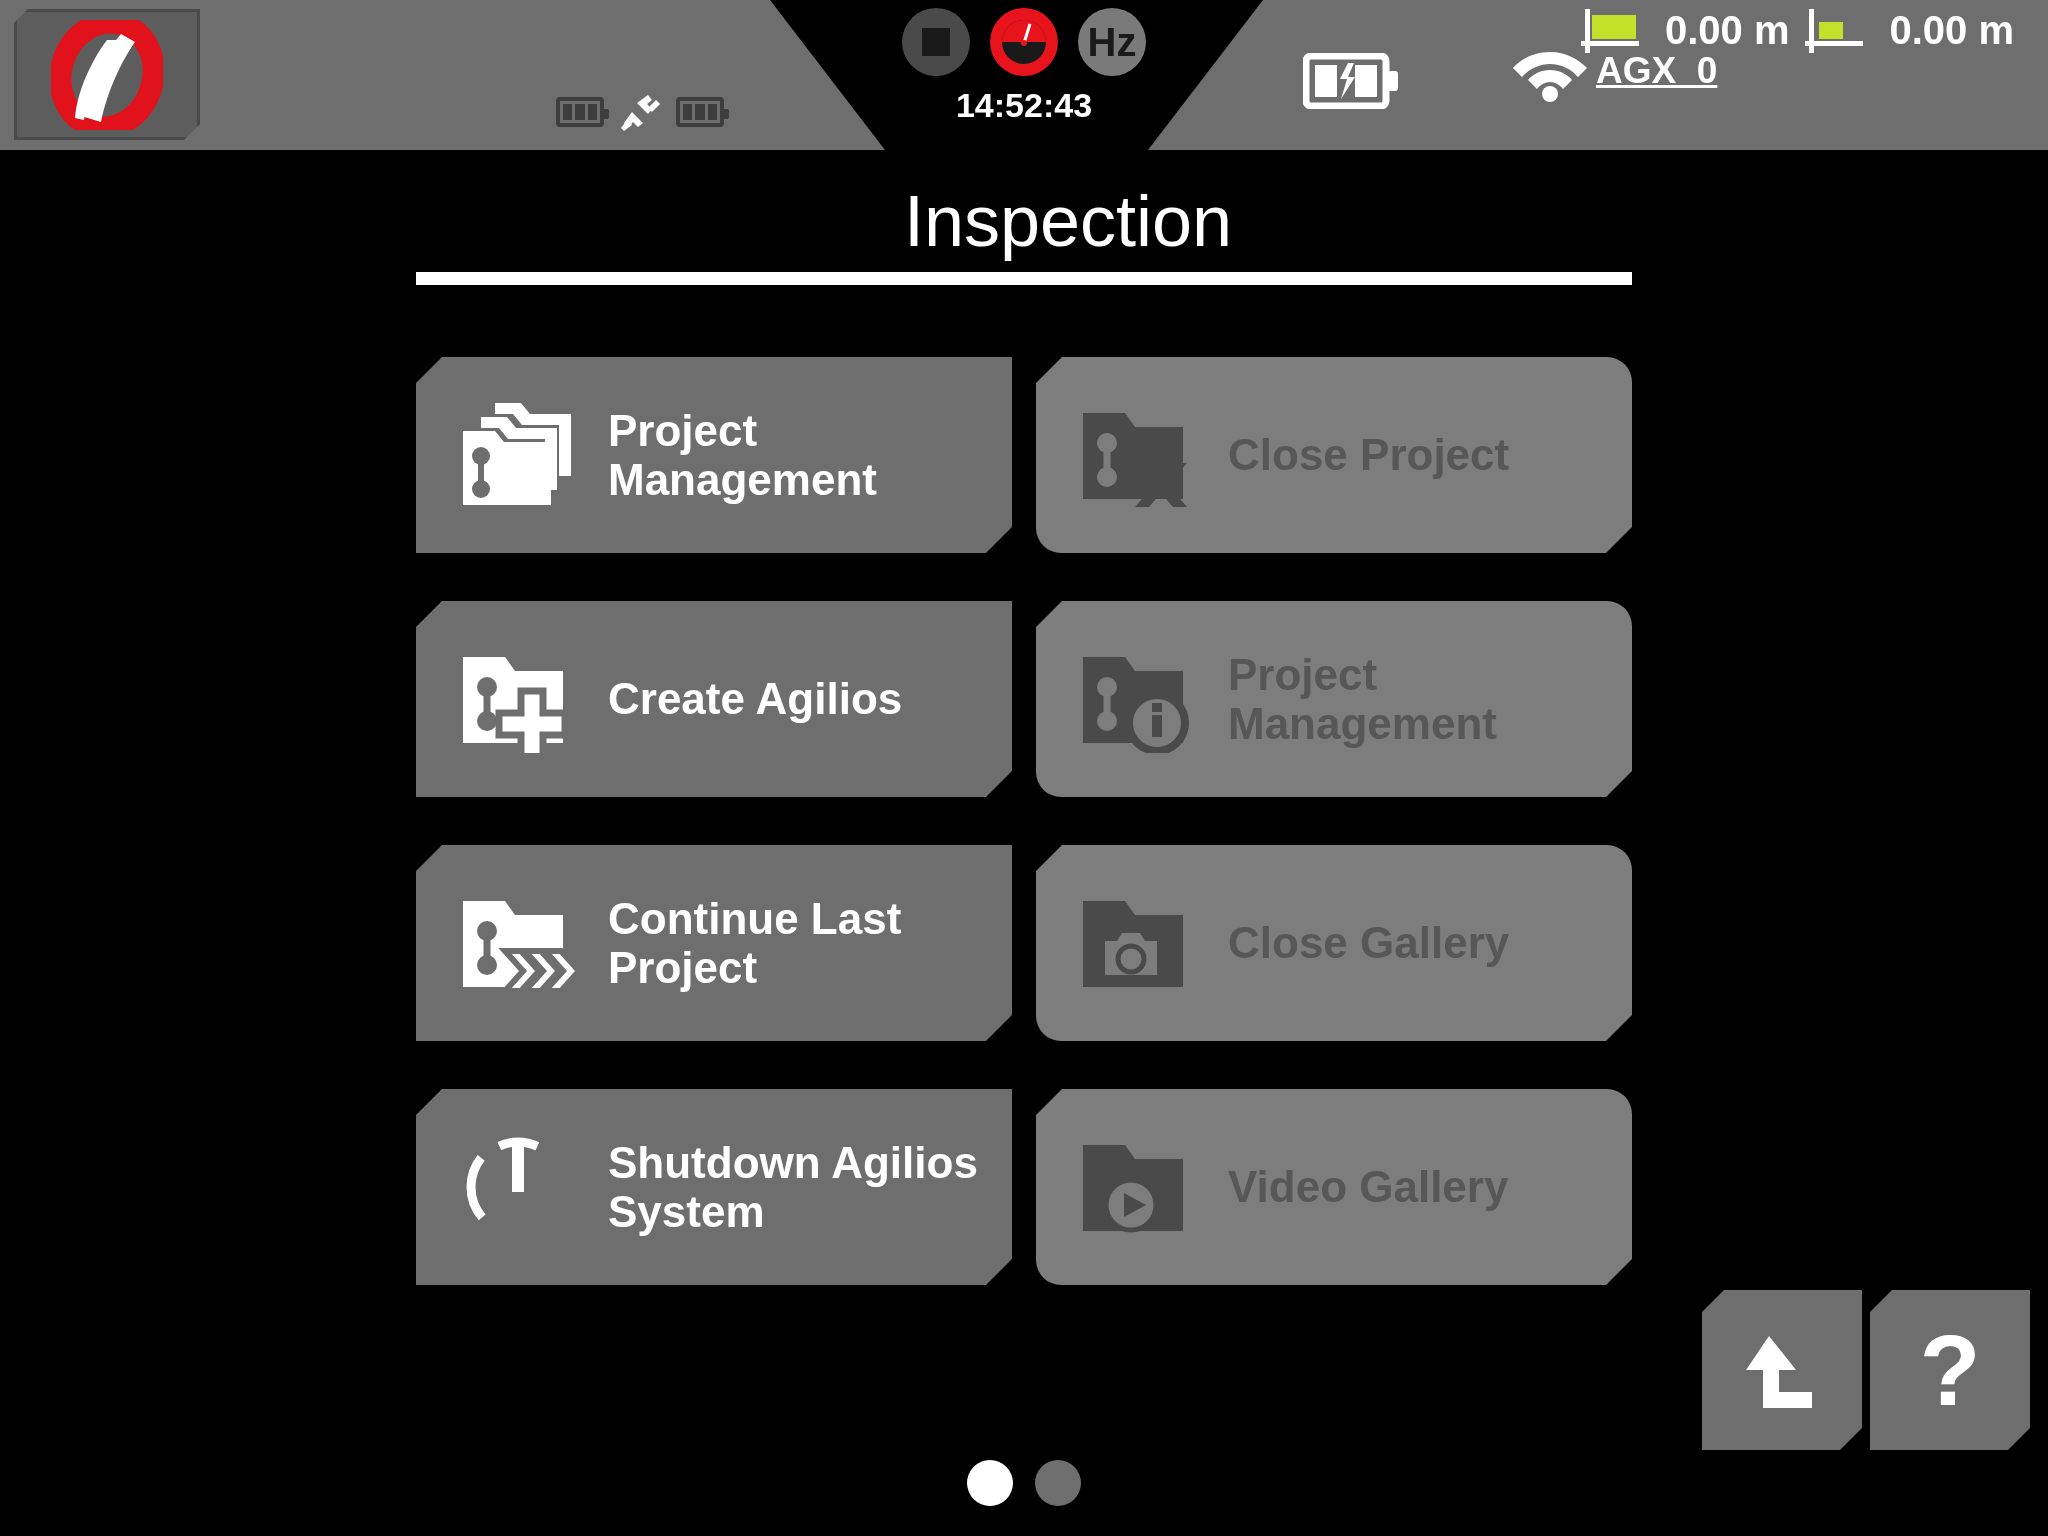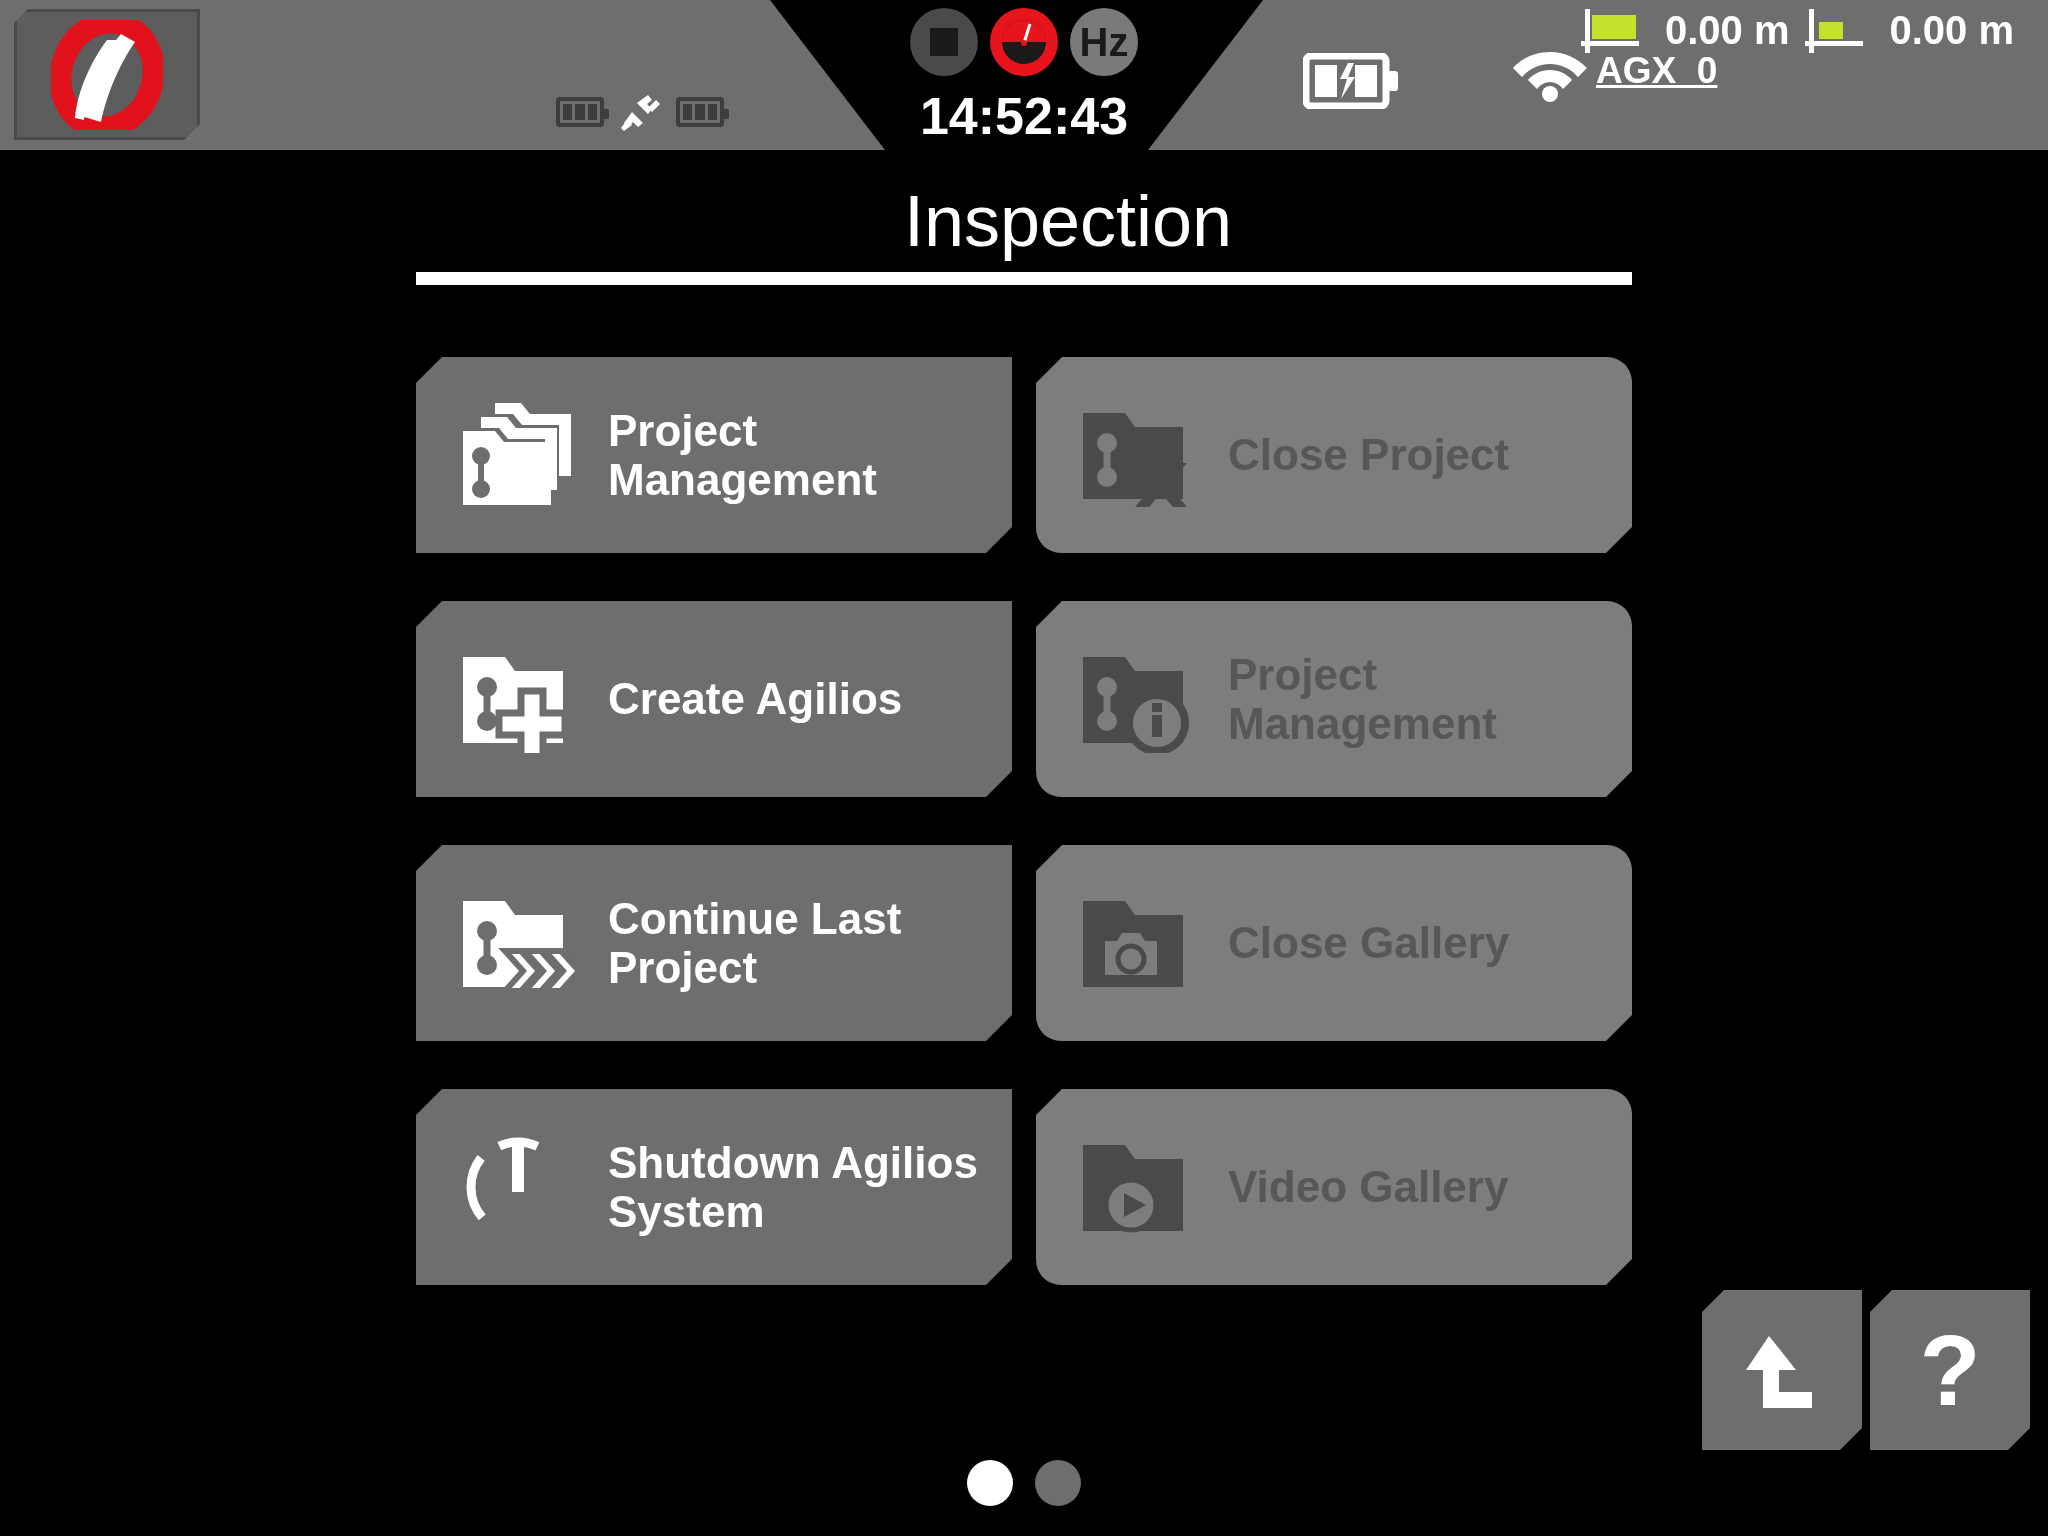--- a/index.html
+++ b/index.html
@@ -63,35 +63,35 @@
     border-radius: 0 2px 2px 0;
   }
   .batt-cell { flex: 1; height: 16px; background: #3d3d3d; }
 
   #hdr-center {
     position: absolute; left: 0; top: 0; width: 2048px; height: 150px;
     pointer-events: none;
   }
   #center-icons {
     position: absolute; left: 50%; transform: translateX(-50%);
-    top: 8px; display: flex; align-items: center; gap: 12px;
+    top: 8px; display: flex; align-items: center; gap: 20px;
   }
   .circ-btn {
     width: 68px; height: 68px; border-radius: 50%;
     display: flex; align-items: center; justify-content: center;
   }
   #stop-btn { background: #4a4a4a; }
   #stop-sq { width: 28px; height: 28px; background: #1a1a1a; }
   #rec-btn { background: #e8141c; }
   #hz-btn { background: #7a7a7a; }
   #hz-btn span { color: #1a1a1a; font-size: 40px; font-weight: bold; line-height: 1; }
   #clock {
     position: absolute; left: 50%; transform: translateX(-50%);
     top: 86px;
-    color: #fff; font-size: 52px; font-weight: bold; letter-spacing: 0px;
+    color: #fff; font-size: 34px; font-weight: bold; letter-spacing: 0px;
     white-space: nowrap;
   }
 
   #hdr-charge {
     position: absolute; left: 1303px; top: 53px;
   }
   #hdr-wifi {
     position: absolute; left: 1510px; top: 40px;
     display: flex; align-items: center; gap: 6px;
   }

